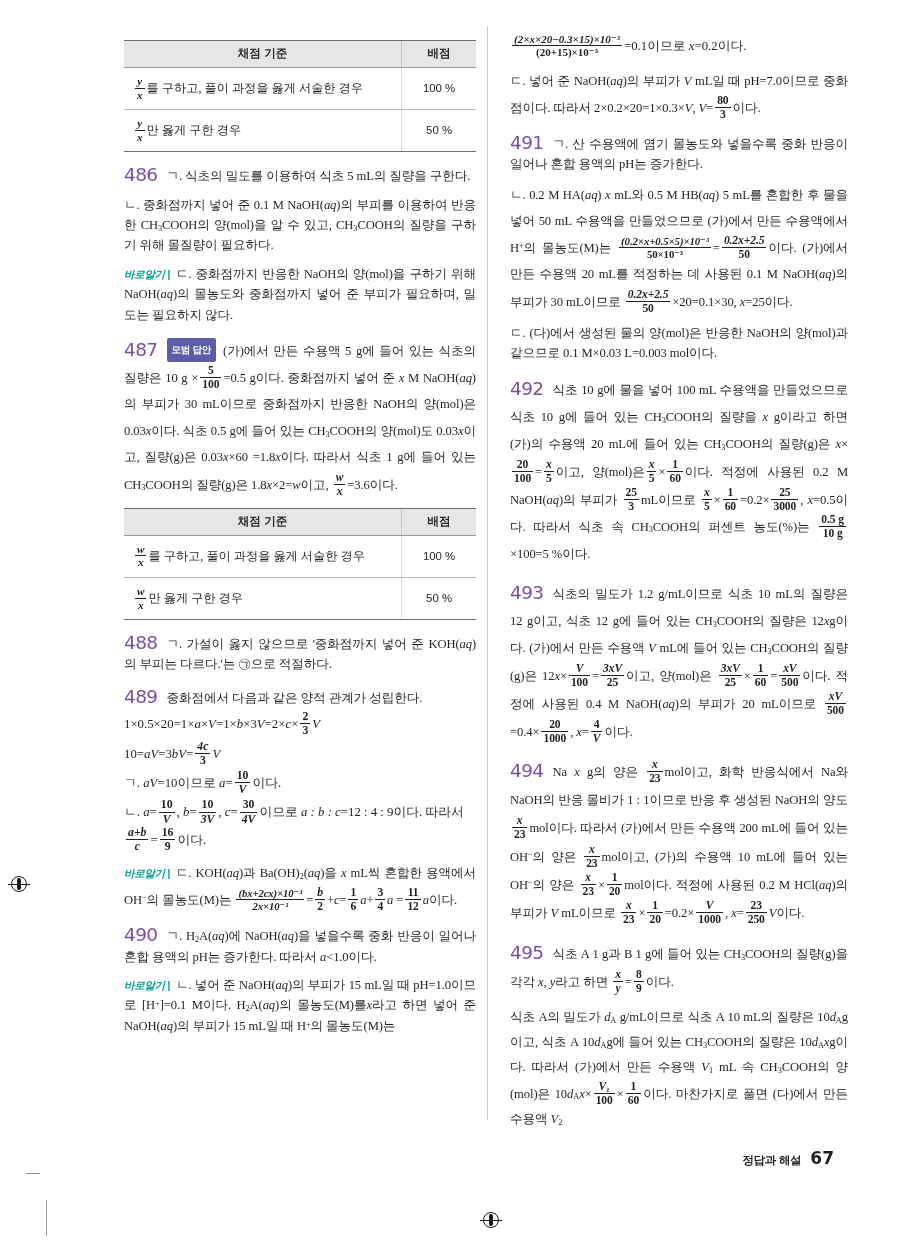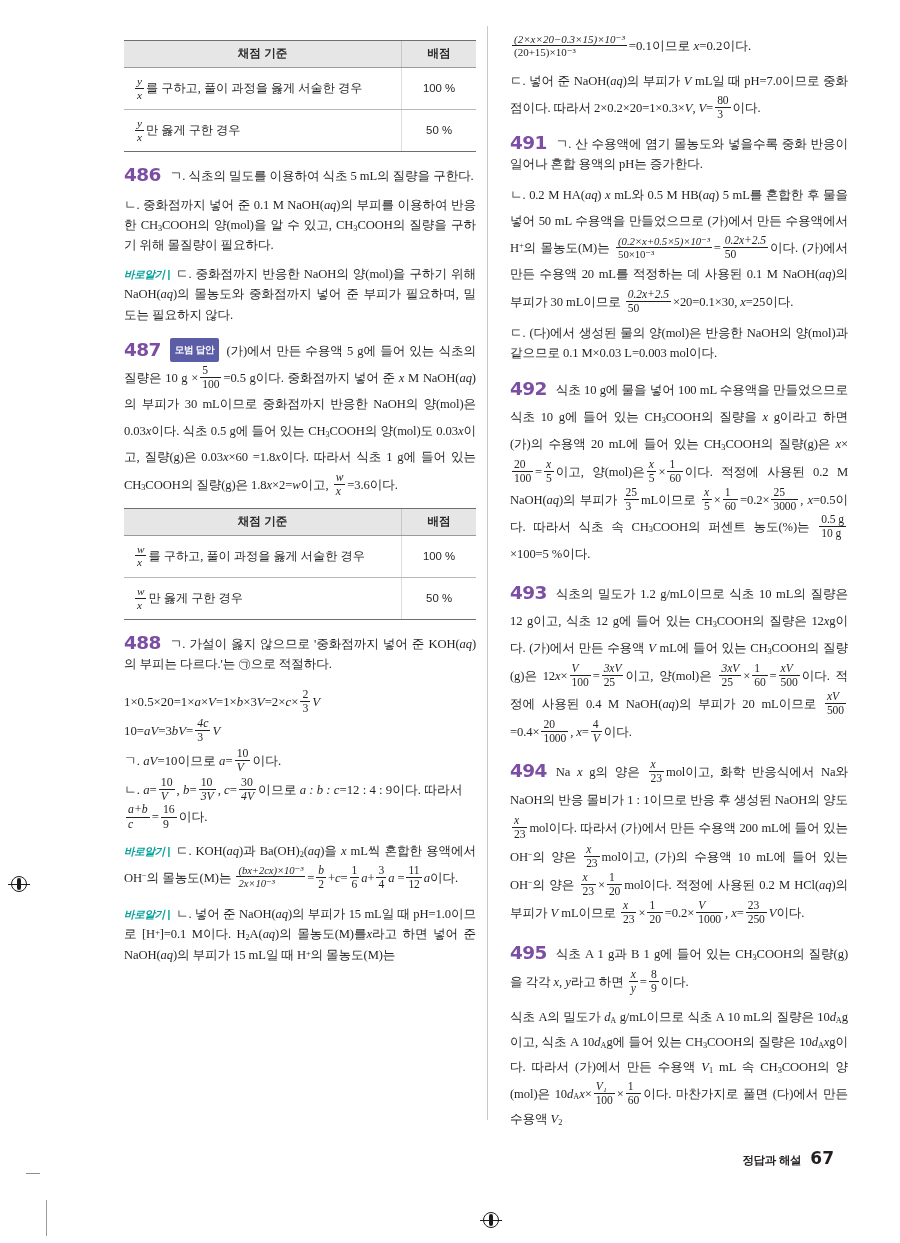--- a/index.html
+++ b/index.html
@@ -94,21 +94,21 @@
     line-height: 1.62;
     margin: 8px 0 2px 0;
     text-align: justify;
     letter-spacing: -0.1px;
   }
   .block {
     margin-bottom: 13px;
   }
   .qnum {
     font-family: "DejaVu Sans", "Liberation Sans", sans-serif;
-    font-weight: bold;
+    font-weight: normal;
     font-size: 18.5px;
     color: #7b4ea3;
     letter-spacing: -0.6px;
     line-height: 1;
     vertical-align: -1px;
     margin-right: 9px;
   }
   .badge {
     display: inline-block;
     background: #5b5ea6;
@@ -135,23 +135,25 @@
   .wrong::after {
     content: " |";
     color: #00a09a;
   }
 
   
   .it { font-style: italic; }
   .frac {
     display: inline-block;
     vertical-align: -0.55em;
+    text-align: center;
     line-height: 1.12;
     margin: 0 2px;
     font-size: 0.92em;
+    font-weight: bold;
   }
   .frac .num { display: block; padding: 0 2px; }
   .frac .den { display: block; padding: 0 2px; border-top: 1px solid #231f20; }
   sub { font-size: 0.66em; vertical-align: -0.22em; }
   sup { font-size: 0.66em; vertical-align: 0.42em; }
   .eq {
     text-align: left;
     font-size: 12.8px;
     line-height: 2.0;
     margin: 2px 0;
@@ -294,38 +296,44 @@
       </table>
     </div>
 
     <div class="block">
       <p class="para">
         <span class="qnum">488</span><span>ㄱ. 가설이 옳지 않으므로 '중화점까지 넣어 준 KOH(</span><span class="it">aq</span><span>)의 부피는 다르다.'는 ㉠으로 적절하다.</span>
       </p>
     </div>
 
     <div class="block">
+      <p class="para">
+        <span class="qnum">489</span><span>중화점에서 다음과 같은 양적 관계가 성립한다.</span>
+      </p>
       <p class="eq">
         <span>1×0.5×20=1×</span><span class="it">a</span><span>×</span><span class="it">V</span><span>=1×</span><span class="it">b</span><span>×3</span><span class="it">V</span><span>=2×</span><span class="it">c</span><span>×</span><span class="frac"><span class="num">2</span><span class="den">3</span></span><span class="it">V</span>
       </p>
       <p class="eq">
         <span>10=</span><span class="it">aV</span><span>=3</span><span class="it">bV</span><span>=</span><span class="frac"><span class="num it">4c</span><span class="den">3</span></span><span class="it">V</span>
       </p>
       <p class="eq">
         <span>ㄱ.</span> <span class="it">aV</span><span>=10이므로</span> <span class="it">a</span><span>=</span><span class="frac"><span class="num">10</span><span class="den it">V</span></span><span>이다.</span>
       </p>
       <p class="eq">
         <span>ㄴ.</span> <span class="it">a</span><span>=</span><span class="frac"><span class="num">10</span><span class="den it">V</span></span><span>,</span> <span class="it">b</span><span>=</span><span class="frac"><span class="num">10</span><span class="den it">3V</span></span><span>,</span> <span class="it">c</span><span>=</span><span class="frac"><span class="num">30</span><span class="den it">4V</span></span><span>이므로</span> <span class="it">a : b : c</span><span>=12 : 4 : 9이다. 따라서</span> <span class="frac"><span class="num it">a+b</span><span class="den it">c</span></span><span>=</span><span class="frac"><span class="num">16</span><span class="den">9</span></span><span>이다.</span>
       </p>
       <p class="para" style="line-height:2.0">
         <span class="wrong">바로알기</span><span>ㄷ. KOH(</span><span class="it">aq</span><span>)과 Ba(OH)</span><sub>2</sub><span>(</span><span class="it">aq</span><span>)을</span> <span class="it">x</span> <span>mL씩 혼합한 용액에서 OH</span><sup>−</sup><span>의 몰농도(M)는</span> <span class="frac" style="font-size:0.85em"><span class="num it">(bx+2cx)×10⁻³</span><span class="den it">2x×10⁻³</span></span><span>=</span><span class="frac"><span class="num it">b</span><span class="den">2</span></span><span>+</span><span class="it">c</span><span>=</span><span class="frac"><span class="num">1</span><span class="den">6</span></span><span class="it">a</span><span>+</span><span class="frac"><span class="num">3</span><span class="den">4</span></span><span class="it">a</span> <span>=</span><span class="frac"><span class="num">11</span><span class="den">12</span></span><span class="it">a</span><span>이다.</span>
       </p>
     </div>
 
     <div class="block">
+      <p class="para">
+        <span class="qnum">490</span><span>ㄱ. H</span><sub>2</sub><span>A(</span><span class="it">aq</span><span>)에 NaOH(</span><span class="it">aq</span><span>)을 넣을수록 중화 반응이 일어나 혼합 용액의 pH는 증가한다. 따라서</span> <span class="it">a</span><span>&lt;1.0이다.</span>
+      </p>
       <p class="para">
         <span class="wrong">바로알기</span><span>ㄴ. 넣어 준 NaOH(</span><span class="it">aq</span><span>)의 부피가 15 mL일 때 pH=1.0이므로 [H</span><sup>+</sup><span>]=0.1 M이다. H</span><sub>2</sub><span>A(</span><span class="it">aq</span><span>)의 몰농도(M)를</span><span class="it">x</span><span>라고 하면 넣어 준 NaOH(</span><span class="it">aq</span><span>)의 부피가 15 mL일 때 H</span><sup>+</sup><span>의 몰농도(M)는</span>
       </p>
     </div>
 
   </div>
 
   <div class="col col-right">
 
     <div class="block">

